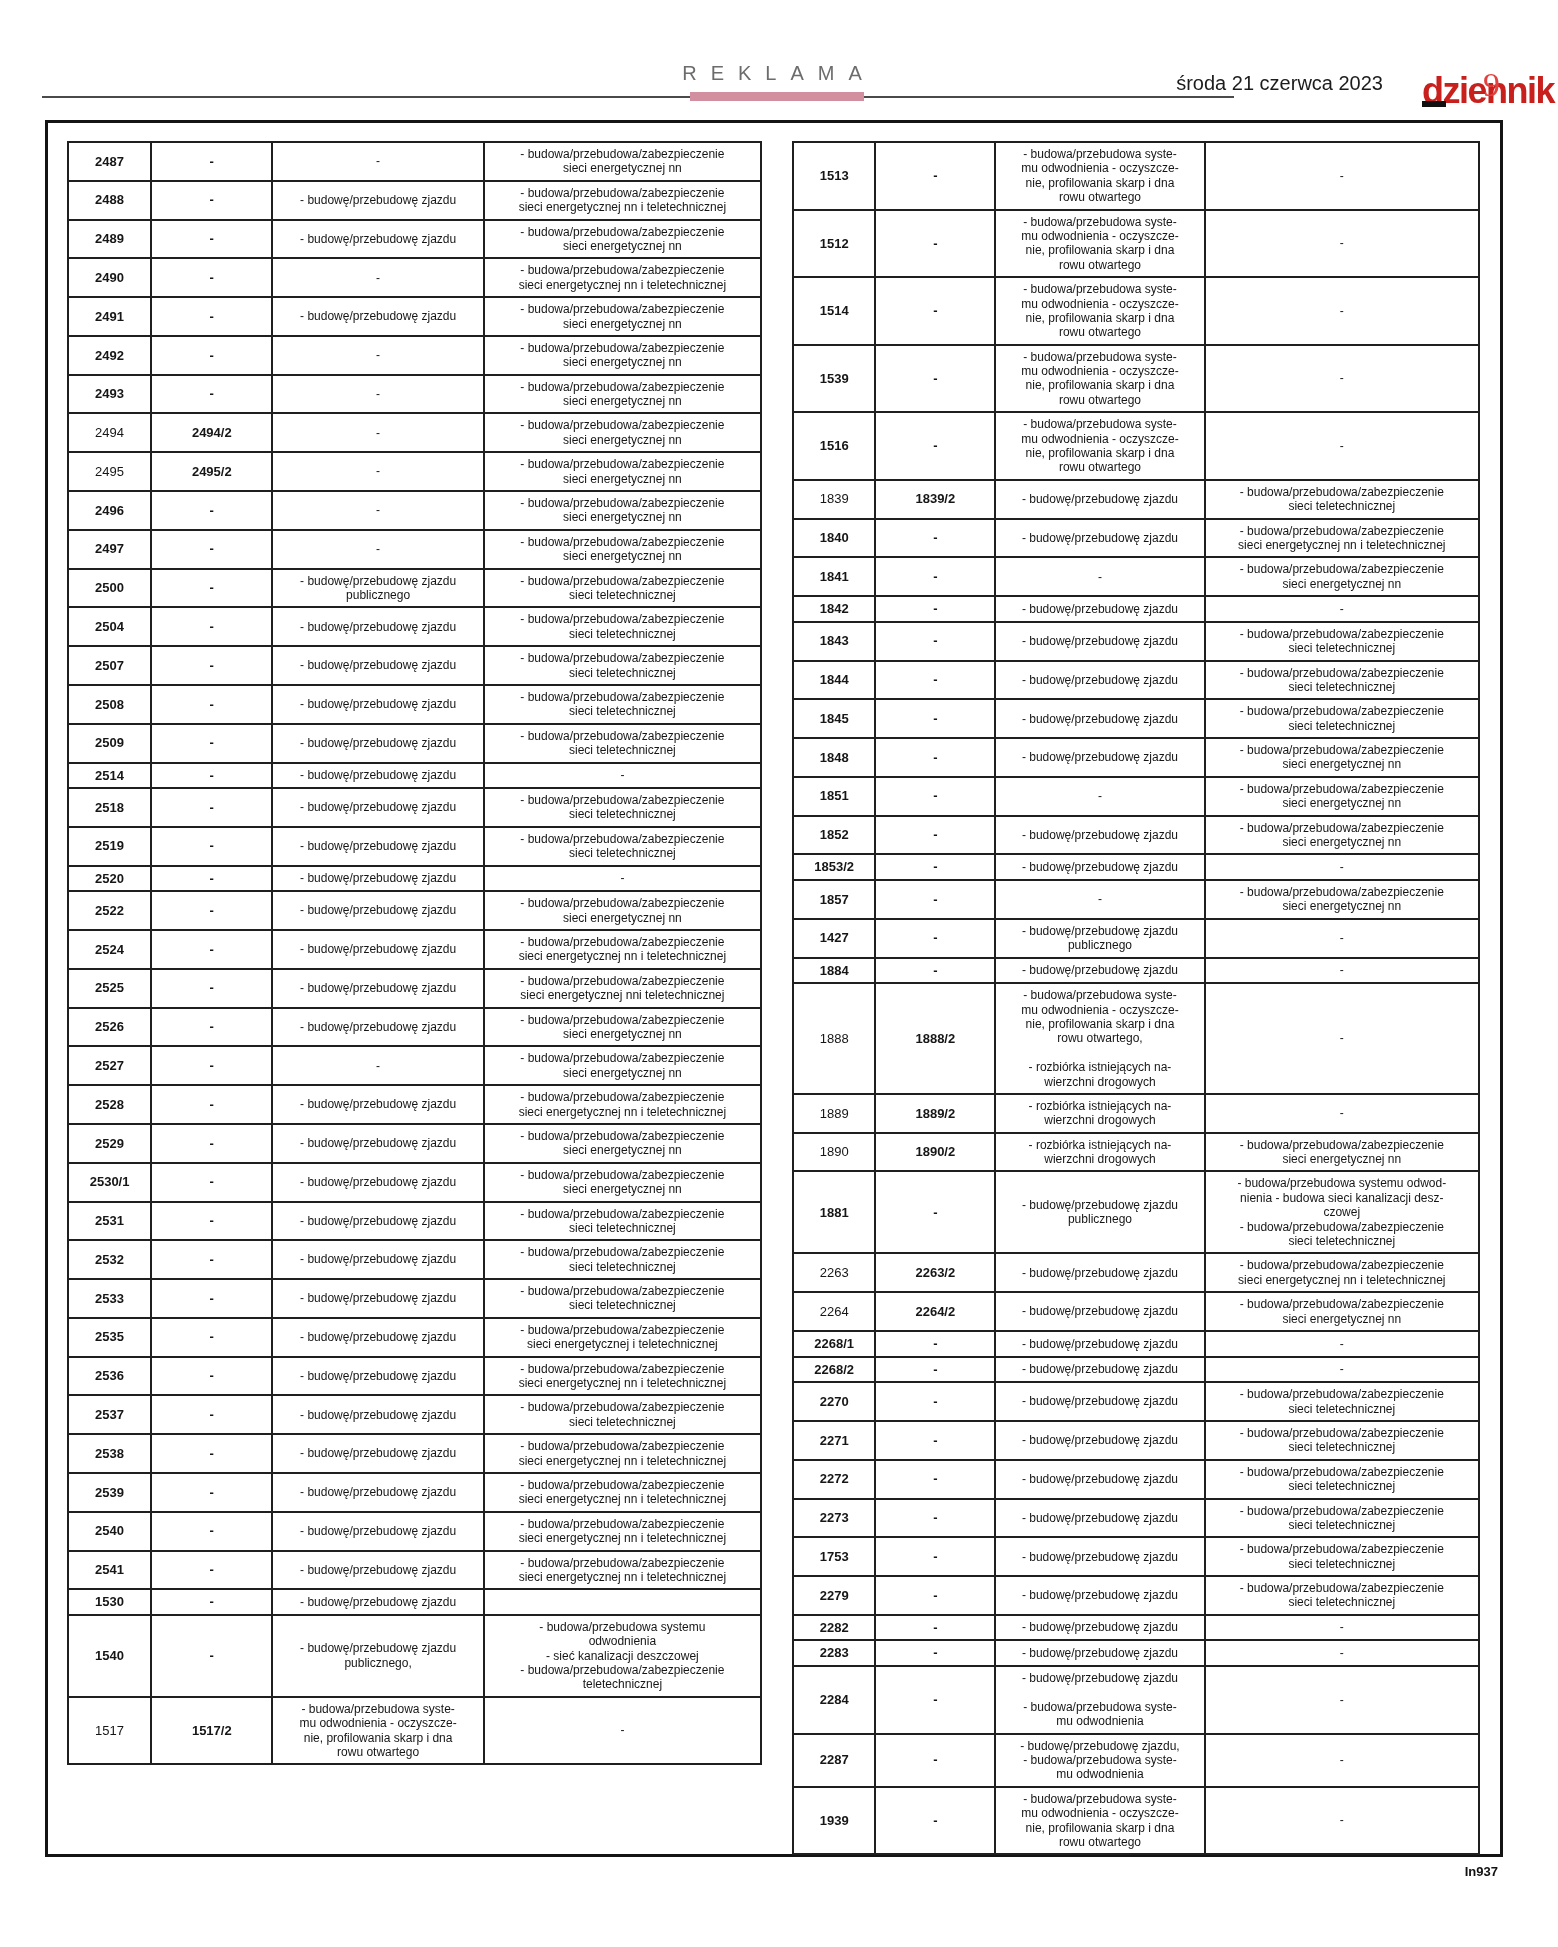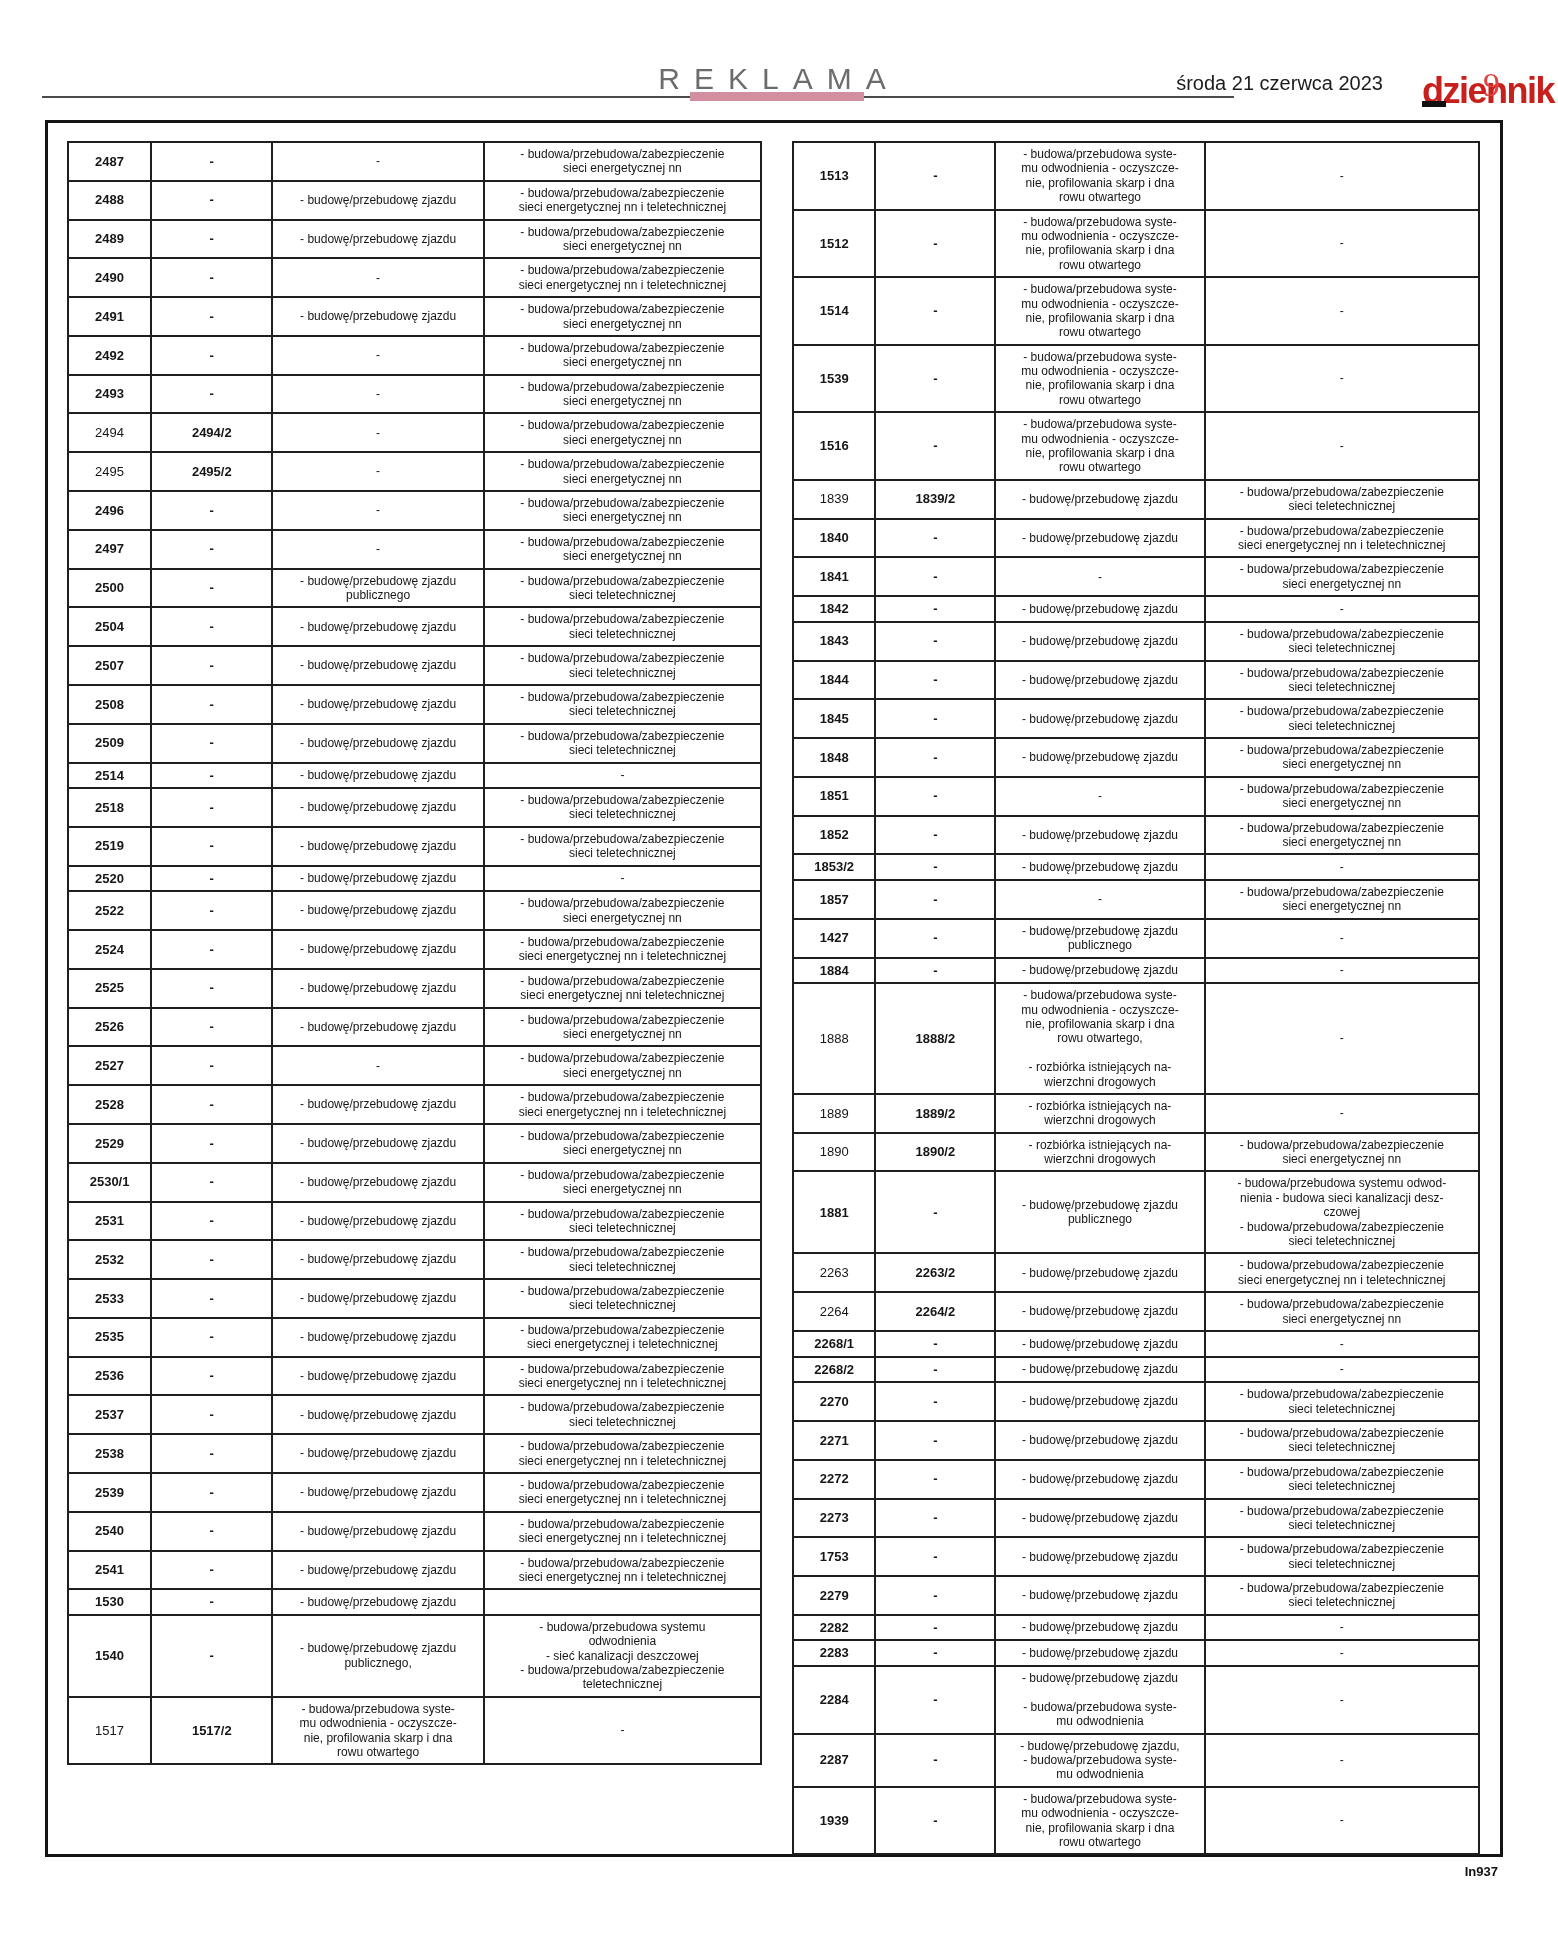--- a/index.html
+++ b/index.html
@@ -5,21 +5,21 @@
   html,body{margin:0;padding:0;background:#ffffff;}
   .page{
     position:relative;width:1558px;height:1947px;background:#ffffff;
     font-family:"Liberation Sans",sans-serif;overflow:hidden;color:#161616;
   }
   
   .hdr-rule{position:absolute;left:42px;top:96px;width:1192px;height:2px;background:#4a4a4a;}
   .reklama-bar{position:absolute;left:690px;top:92px;width:174px;height:9px;background:#d18fa0;}
   .reklama{
     position:absolute;left:0;top:62px;width:100%;text-align:center;
-    font-size:30px;font-weight:400;letter-spacing:14px;color:#6c6c6c;
+    font-size:20px;font-weight:400;letter-spacing:14px;color:#6c6c6c;
   }
   .issue-date{position:absolute;top:72px;right:175px;font-size:20px;color:#1c1c1c;}
   .logo{
     position:absolute;left:1386px;top:70px;font-size:36px;font-weight:700;
     color:#c8201d;letter-spacing:-1.5px;margin-left:36px;
   }
   .logo-bar{position:absolute;left:1422px;top:101px;width:24px;height:6px;background:#111111;}
   .pageno{
     position:absolute;left:1483px;top:68px;font-size:34px;line-height:1;
     color:#e2423f;font-family:"Liberation Serif",serif;

